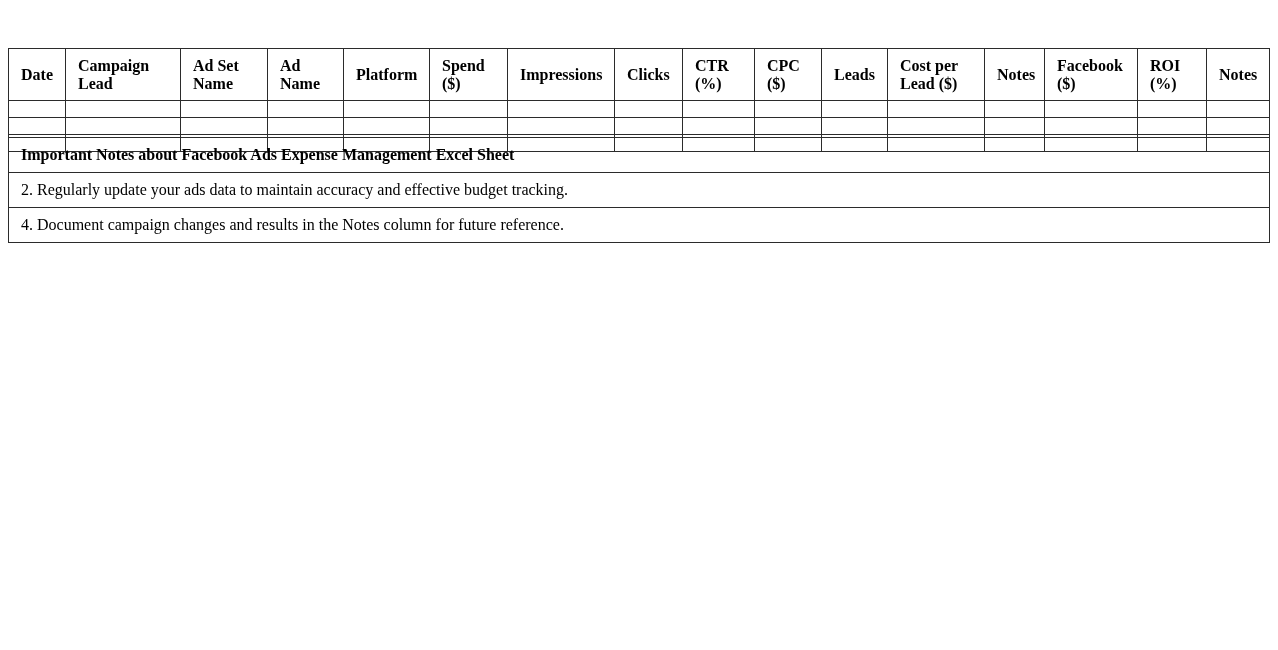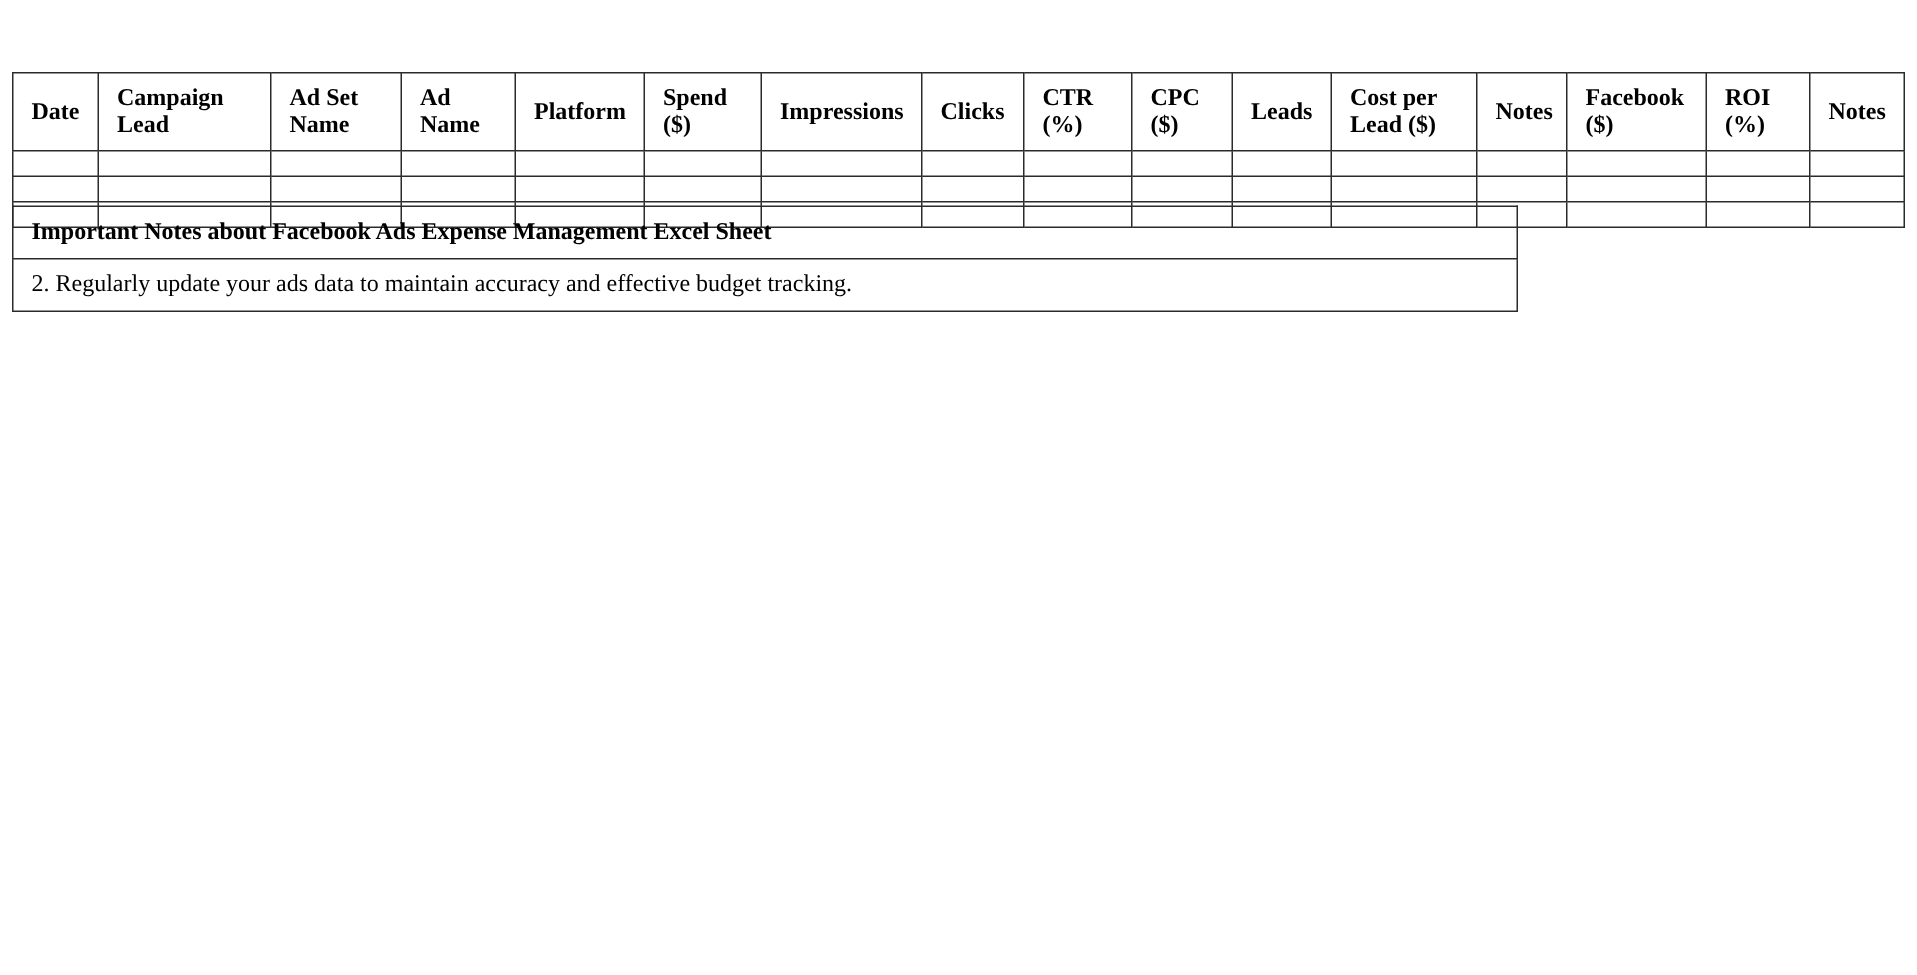--- a/index.html
+++ b/index.html
@@ -38,21 +38,21 @@
       font-weight: bold;
       height: 52px;
       box-sizing: border-box;
     }
     #ads-table td {
       height: 17px;
       box-sizing: border-box;
     }
     #notes-table {
       top: 137px;
-      width: 1004px;
+      width: 1262px;
     }
     #notes-table td, #notes-table th {
       border: 1px solid #2b2b2b;
       padding: 0 12px;
       height: 35px;
       box-sizing: border-box;
       text-align: left;
       font-size: 16px;
       line-height: 18px;
     }
@@ -163,14 +163,17 @@
 <table id="notes-table">
   <thead>
     <tr>
       <th>Important Notes about Facebook Ads Expense Management Excel Sheet</th>
     </tr>
   </thead>
   <tbody id="notes-body">
       <tr>
         <td>2. Regularly update your ads data to maintain accuracy and effective budget tracking.</td>
       </tr>
+      <tr>
+        <td>4. Document campaign changes and results in the Notes column for future reference.</td>
+      </tr>
     </tbody>
 </table>
 
 </body></html>

